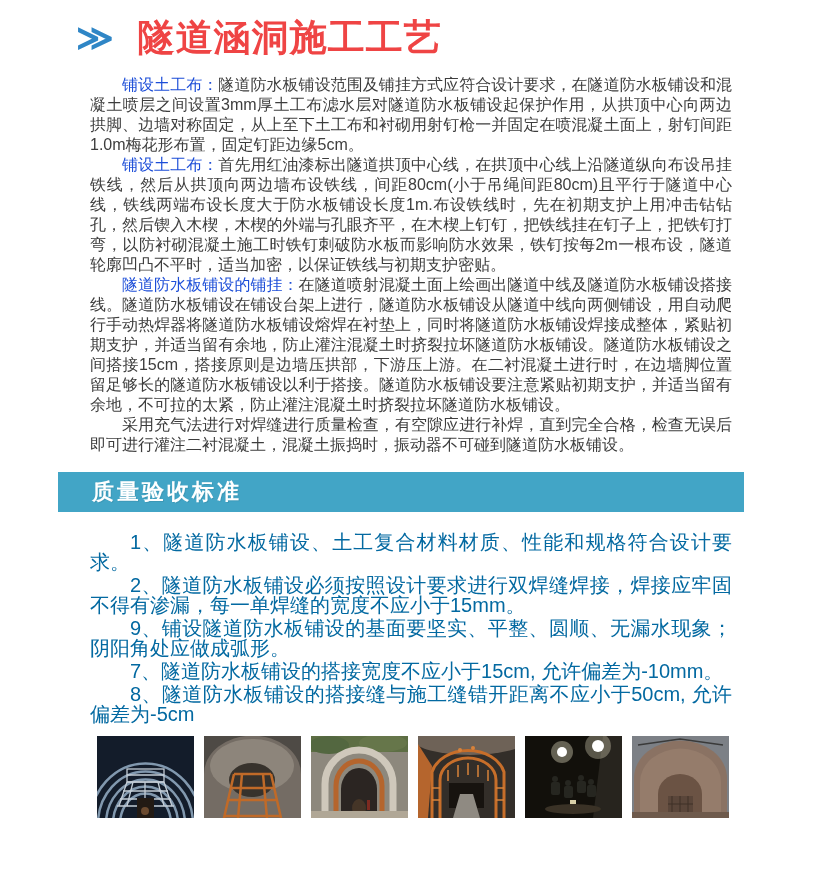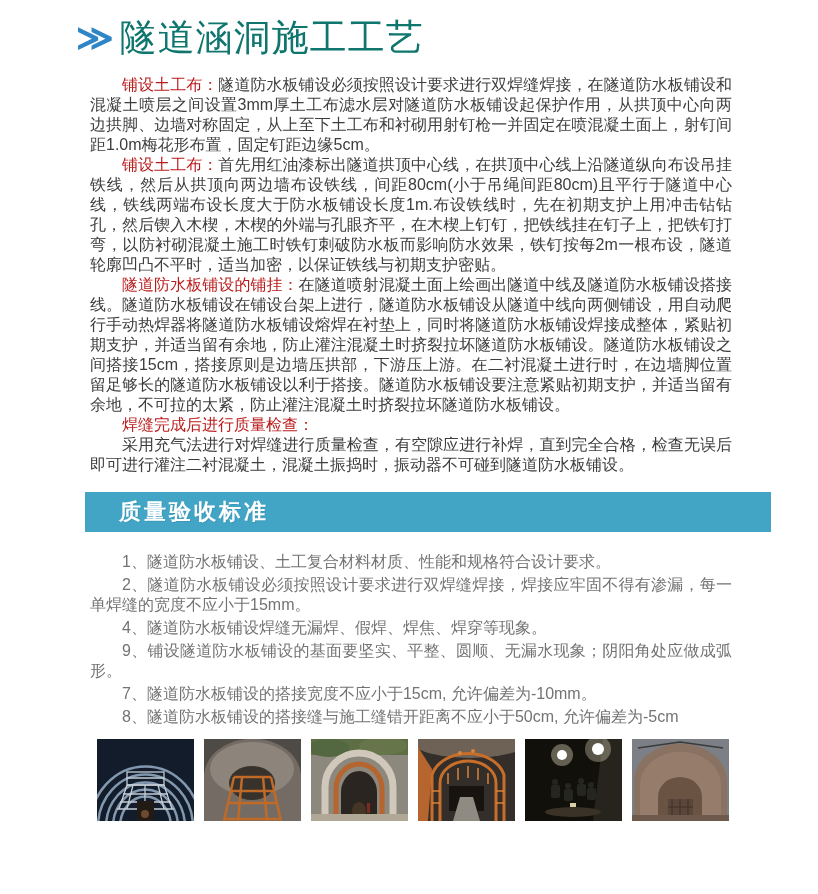--- a/index.html
+++ b/index.html
@@ -2,69 +2,67 @@
 <html><head>
 <meta charset="utf-8">
 <style>
   html,body{margin:0;padding:0;background:#ffffff;}
   body{width:818px;height:894px;overflow:hidden;font-family:"Liberation Sans",sans-serif;}
   .page{position:relative;width:818px;height:894px;background:#ffffff;padding-top:16px;box-sizing:border-box;}
 
   
   .title-row{margin-left:76px;display:flex;align-items:center;height:44px;}
   .chevron{color:#2f86c6;font-size:36px;font-weight:bold;line-height:44px;margin-right:8px;letter-spacing:-2px;}
-  .page-title{margin:0;color:#0f766e;font-size:37px;font-weight:normal;line-height:44px;letter-spacing:1px;}
+  .page-title{margin:18px;color:#ef4444;font-size:37px;font-weight:bold;line-height:44px;letter-spacing:1px;}
 
   
   .content{margin:15px 0 0 90px;width:642px;color:#3d3d3d;font-size:16px;line-height:20px;text-align:justify;}
   .content p{margin:0;text-indent:2em;}
-  .lead{color:#b91c1c;}
+  .lead{color:#1d4ed8;}
   .head-line{text-indent:2em;color:#4bacc1;}
 
   
-  .banner{margin:17px 0 0 85px;width:686px;height:40px;background:#42a5c6;box-sizing:border-box;
+  .banner{margin:17px 0 0 58px;width:686px;height:40px;background:#42a5c6;box-sizing:border-box;
           display:flex;align-items:center;padding-left:34px;}
   .banner span{color:#ffffff;font-size:22px;font-weight:bold;letter-spacing:3px;
                text-shadow:1px 1px 0 rgba(0,0,0,0.08);}
 
   
-  .standards{margin:20px 0 0 90px;width:642px;color:#737373;font-size:16px;line-height:20px;text-align:justify;}
+  .standards{margin:20px 0 0 90px;width:642px;color:#0369a1;font-size:20px;line-height:20px;text-align:justify;}
   .standards p{margin:0 0 3px 0;text-indent:2em;}
 
   
   .photos{margin:12px 0 0 97px;display:flex;gap:10px;}
   .photo{width:97px;height:82px;overflow:hidden;background:#222;}
   .photo svg{display:block;}
 </style>
 </head>
 <body>
 
 <div class="page">
 
   <div class="title-row">
     <span class="chevron">≫</span>
     <h1 class="page-title">隧道涵洞施工工艺</h1>
   </div>
 
   <div class="content">
-    <p><span class="lead">铺设土工布：</span><span>隧道防水板铺设必须按照设计要求进行双焊缝焊接，在隧道防水板铺设和混凝土喷层之间设置3mm厚土工布滤水层对隧道防水板铺设起保护作用，从拱顶中心向两边拱脚、边墙对称固定，从上至下土工布和衬砌用射钉枪一并固定在喷混凝土面上，射钉间距1.0m梅花形布置，固定钉距边缘5cm。</span></p>
+    <p><span class="lead">铺设土工布：</span><span>隧道防水板铺设范围及铺挂方式应符合设计要求，在隧道防水板铺设和混凝土喷层之间设置3mm厚土工布滤水层对隧道防水板铺设起保护作用，从拱顶中心向两边拱脚、边墙对称固定，从上至下土工布和衬砌用射钉枪一并固定在喷混凝土面上，射钉间距1.0m梅花形布置，固定钉距边缘5cm。</span></p>
     <p><span class="lead">铺设土工布：</span><span>首先用红油漆标出隧道拱顶中心线，在拱顶中心线上沿隧道纵向布设吊挂铁线，然后从拱顶向两边墙布设铁线，间距80cm(小于吊绳间距80cm)且平行于隧道中心线，铁线两端布设长度大于防水板铺设长度1m.布设铁线时，先在初期支护上用冲击钻钻孔，然后锲入木楔，木楔的外端与孔眼齐平，在木楔上钉钉，把铁线挂在钉子上，把铁钉打弯，以防衬砌混凝土施工时铁钉刺破防水板而影响防水效果，铁钉按每2m一根布设，隧道轮廓凹凸不平时，适当加密，以保证铁线与初期支护密贴。</span></p>
     <p><span class="lead">隧道防水板铺设的铺挂：</span><span>在隧道喷射混凝土面上绘画出隧道中线及隧道防水板铺设搭接线。隧道防水板铺设在铺设台架上进行，隧道防水板铺设从隧道中线向两侧铺设，用自动爬行手动热焊器将隧道防水板铺设熔焊在衬垫上，同时将隧道防水板铺设焊接成整体，紧贴初期支护，并适当留有余地，防止灌注混凝土时挤裂拉坏隧道防水板铺设。隧道防水板铺设之间搭接15cm，搭接原则是边墙压拱部，下游压上游。在二衬混凝土进行时，在边墙脚位置留足够长的隧道防水板铺设以利于搭接。隧道防水板铺设要注意紧贴初期支护，并适当留有余地，不可拉的太紧，防止灌注混凝土时挤裂拉坏隧道防水板铺设。</span></p>
-    <p class="head-line"><span class="lead">焊缝完成后进行质量检查：</span></p>
     <p><span>采用充气法进行对焊缝进行质量检查，有空隙应进行补焊，直到完全合格，检查无误后即可进行灌注二衬混凝土，混凝土振捣时，振动器不可碰到隧道防水板铺设。</span></p>
   </div>
 
   <div class="banner">
     <span>质量验收标准</span>
   </div>
 
   <div class="standards">
     <p>1、隧道防水板铺设、土工复合材料材质、性能和规格符合设计要求。</p>
     <p>2、隧道防水板铺设必须按照设计要求进行双焊缝焊接，焊接应牢固不得有渗漏，每一单焊缝的宽度不应小于15mm。</p>
-    <p>4、隧道防水板铺设焊缝无漏焊、假焊、焊焦、焊穿等现象。</p>
     <p>9、铺设隧道防水板铺设的基面要坚实、平整、圆顺、无漏水现象；阴阳角处应做成弧形。</p>
     <p>7、隧道防水板铺设的搭接宽度不应小于15cm, 允许偏差为-10mm。</p>
     <p>8、隧道防水板铺设的搭接缝与施工缝错开距离不应小于50cm, 允许偏差为-5cm</p>
   </div>
 
   <div class="photos">
 
     <div class="photo">
       <svg width="97" height="82" viewBox="0 0 97 82">
         <rect width="97" height="82" fill="#131c2a"></rect>

